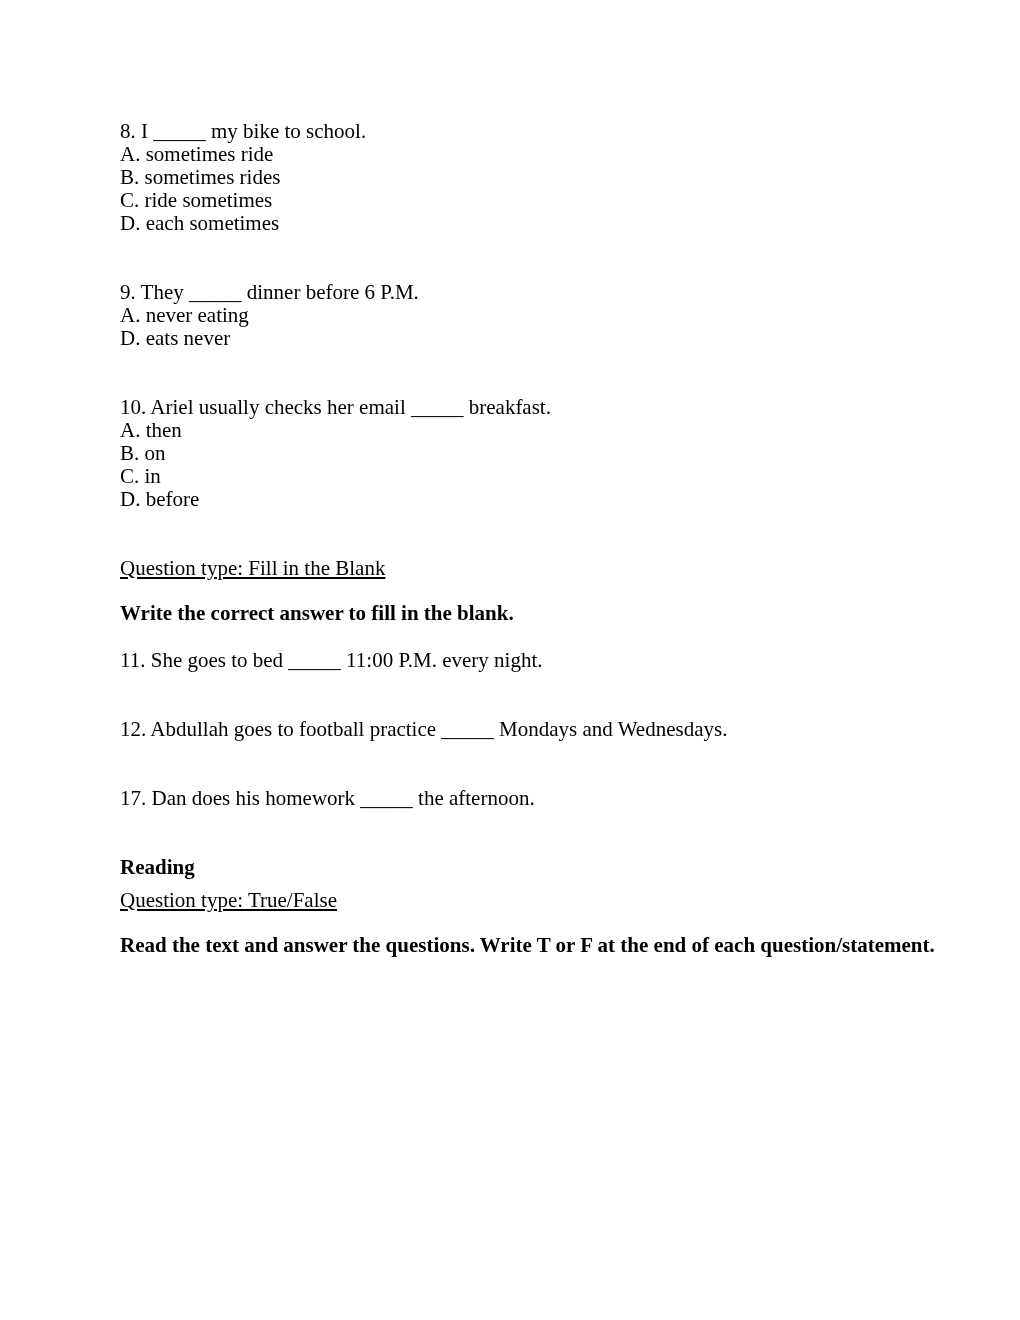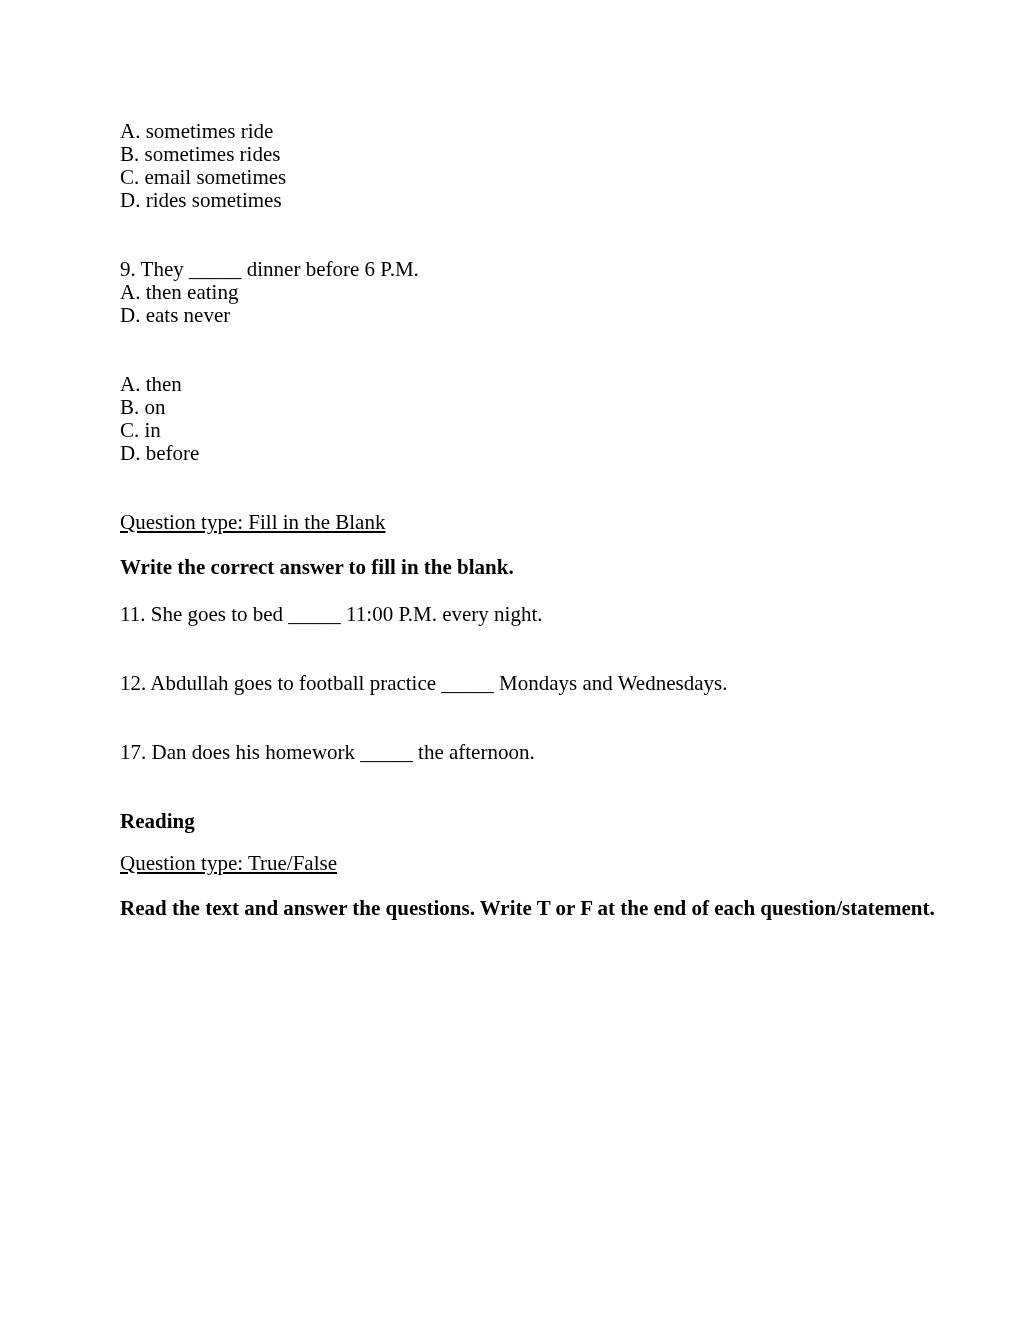--- a/index.html
+++ b/index.html
@@ -34,44 +34,46 @@
   .qtype {
     text-decoration: underline;
     margin: 0 0 22px 0;
   }
   .instruction {
     font-weight: bold;
     margin: 0 0 24px 0;
   }
   .section-heading {
     font-weight: bold;
-    margin: 0 0 19px 0;
+    margin: 0 0 10px 0;
   }
   .last { margin-bottom: 0; }
 </style>
 </head>
 <body>
 
 <div class="page">
   <div class="content">
 
     <div class="mc-block">
+      <p class="line">8. I _____ my bike to school.</p>
       <p class="line">A. sometimes ride</p>
       <p class="line">B. sometimes rides</p>
-      <p class="line">C. email sometimes</p>
-      <p class="line">D. rides sometimes</p>
+      <p class="line">C. ride sometimes</p>
+      <p class="line">D. each sometimes</p>
     </div>
 
     <div class="mc-block">
       <p class="line">9. They _____ dinner before 6 P.M.</p>
-      <p class="line">A. then eating</p>
+      <p class="line">A. never eating</p>
       <p class="line">D. eats never</p>
     </div>
 
     <div class="mc-block">
+      <p class="line">10. Ariel usually checks her email _____ breakfast.</p>
       <p class="line">A. then</p>
       <p class="line">B. on</p>
       <p class="line">C. in</p>
       <p class="line">D. before</p>
     </div>
 
     <p class="line qtype">Question type: Fill in the Blank</p>
 
     <p class="line instruction">Write the correct answer to fill in the blank.</p>
 

